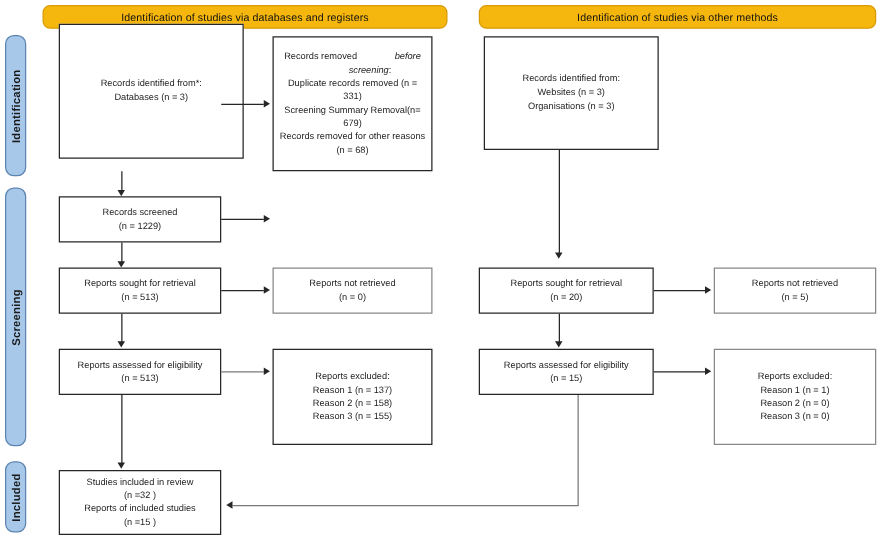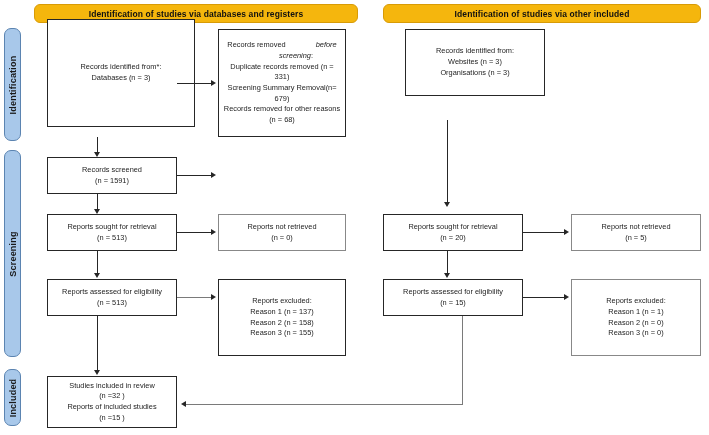--- a/index.html
+++ b/index.html
@@ -42,21 +42,21 @@
   .banner {
     position: absolute;
     background: #f5b60d;
     border: 1px solid #d89b06;
     border-radius: 6px;
     box-sizing: border-box;
     display: flex;
     align-items: center;
     justify-content: center;
     font-size: 8.5px;
-    font-weight: bold;
+    font-weight: normal;
     color: #111111;
     text-align: center;
     letter-spacing: 0.1px;
   }
 
   
   .box {
     position: absolute;
     box-sizing: border-box;
     background: #ffffff;
@@ -131,21 +131,21 @@
 
   <div class="stage-pill" style="left:4px; top:369px; width:17px; height:57px;">
     <span class="stage-label">Included</span>
   </div>
 
   <div class="banner" style="left:34px; top:4px; width:324px; height:19px;">
     <span>Identification of studies via databases and registers</span>
   </div>
 
   <div class="banner" style="left:383px; top:4px; width:318px; height:19px;">
-    <span>Identification of studies via other included</span>
+    <span>Identification of studies via other methods</span>
   </div>
 
   <div class="box" style="left:47px; top:19px; width:148px; height:108px;">
     <span class="box-text">Records identified from*:
 Databases (n = 3)</span>
   </div>
 
   <div class="box" style="left:218px; top:29px; width:128px; height:108px;">
     <span class="box-text">Records removed <em>before</em>
 <em>screening</em>:
@@ -155,21 +155,21 @@
   </div>
 
   <div class="hline" style="left:177px; top:83px; width:34px;"></div>
   <div class="arrow-right" style="left:211px; top:79.5px;"></div>
 
   <div class="vline" style="left:97px; top:137px; height:17px;"></div>
   <div class="arrow-down" style="left:93.5px; top:152px;"></div>
 
   <div class="box" style="left:47px; top:157px; width:130px; height:37px;">
     <span class="box-text">Records screened
-(n = 1591)</span>
+(n = 1229)</span>
   </div>
 
 
   <div class="hline" style="left:177px; top:175px; width:34px;"></div>
   <div class="arrow-right" style="left:211px; top:171.5px;"></div>
 
   <div class="vline" style="left:97px; top:194px; height:17px;"></div>
   <div class="arrow-down" style="left:93.5px; top:209px;"></div>
 
   <div class="box" style="left:47px; top:214px; width:130px; height:37px;">
@@ -206,21 +206,21 @@
   <div class="vline" style="left:97px; top:316px; height:56px;"></div>
   <div class="arrow-down" style="left:93.5px; top:370px;"></div>
 
   <div class="box" style="left:47px; top:376px; width:130px; height:52px;">
     <span class="box-text">Studies included in review
 (n =32 )
 Reports of included studies
 (n =15 )</span>
   </div>
 
-  <div class="box" style="left:405px; top:29px; width:140px; height:67px;">
+  <div class="box" style="left:387px; top:29px; width:140px; height:91px;">
     <span class="box-text">Records identified from:
 Websites (n = 3)
 Organisations (n = 3)</span>
   </div>
 
   <div class="vline" style="left:447px; top:120px; height:84px;"></div>
   <div class="arrow-down" style="left:443.5px; top:202px;"></div>
 
   <div class="box" style="left:383px; top:214px; width:140px; height:37px;">
     <span class="box-text">Reports sought for retrieval

